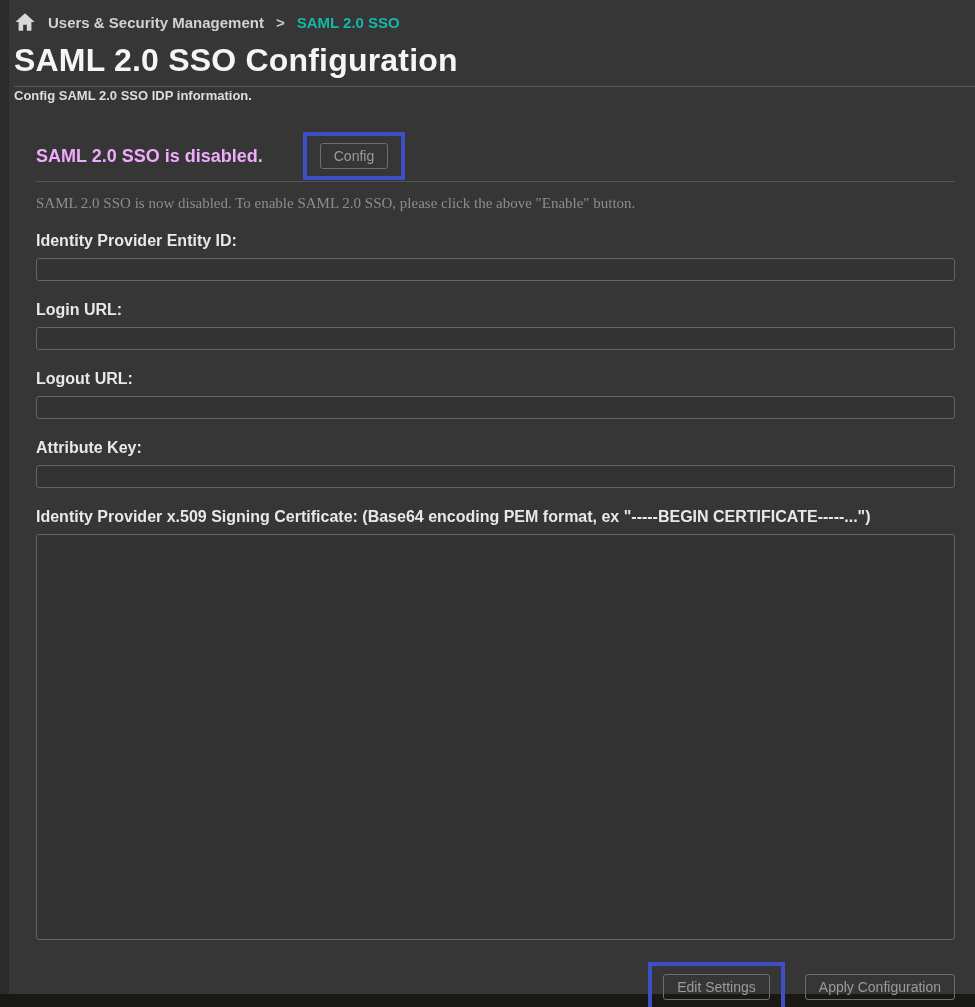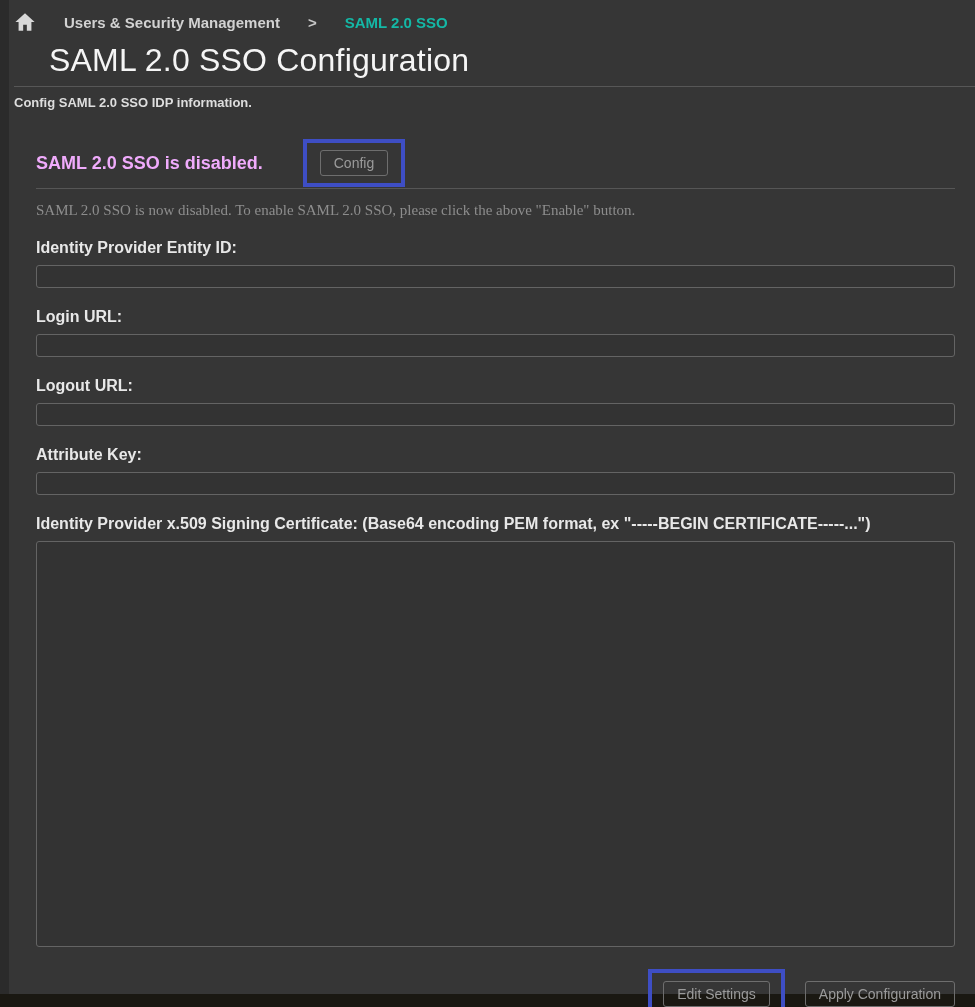--- a/index.html
+++ b/index.html
@@ -16,42 +16,41 @@
     background: #2b2b2b; z-index: 0;
   }
   .bottom-strip {
     position: absolute; left: 0; bottom: 0; width: 100%; height: 13px;
     background: #1a1812; z-index: 0;
   }
   .page { position: relative; z-index: 1; padding: 0 0 0 14px; }
 
   
   .breadcrumb {
-    display: flex; align-items: center; gap: 28px;
+    display: flex; align-items: center; gap: 12px;
     padding-top: 10px; height: 34px;
     font-size: 15px; font-weight: 600; color: #d2d2d2;
   }
   .breadcrumb .home { width: 22px; height: 22px; display: inline-flex; cursor: pointer; }
   .breadcrumb .crumb-link { color: #d2d2d2; cursor: pointer; }
   .breadcrumb .sep { color: #c8c8c8; font-weight: 700; font-size: 15px; }
   .breadcrumb .crumb-current { color: #14b8a6; font-weight: 700; }
 
   
   .page-title {
     margin-top: 8px;
-    font-size: 32px; font-weight: 400; color: #f5f5f5;
+    font-size: 32px; font-weight: 700; color: #f5f5f5;
     letter-spacing: 0.2px;
-    margin-left: 35px;
   }
   .title-rule {
     border: 0; border-top: 1px solid #575757;
     margin: 7px 0 0 0; width: 961px;
   }
   .page-subtitle {
-    margin-top: 8px; font-size: 13px; font-weight: 600; color: #dedede;
+    margin-top: 1px; font-size: 13px; font-weight: 600; color: #dedede;
   }
 
   
   .content { margin: 29px 20px 0 22px; }
 
   .status-row { display: flex; align-items: center; }
   .status-heading { font-size: 18px; font-weight: 700; color: #f0abfc; }
   .hl-box {
     border: 4px solid #3e4ec4;
     padding: 7px 13px;

